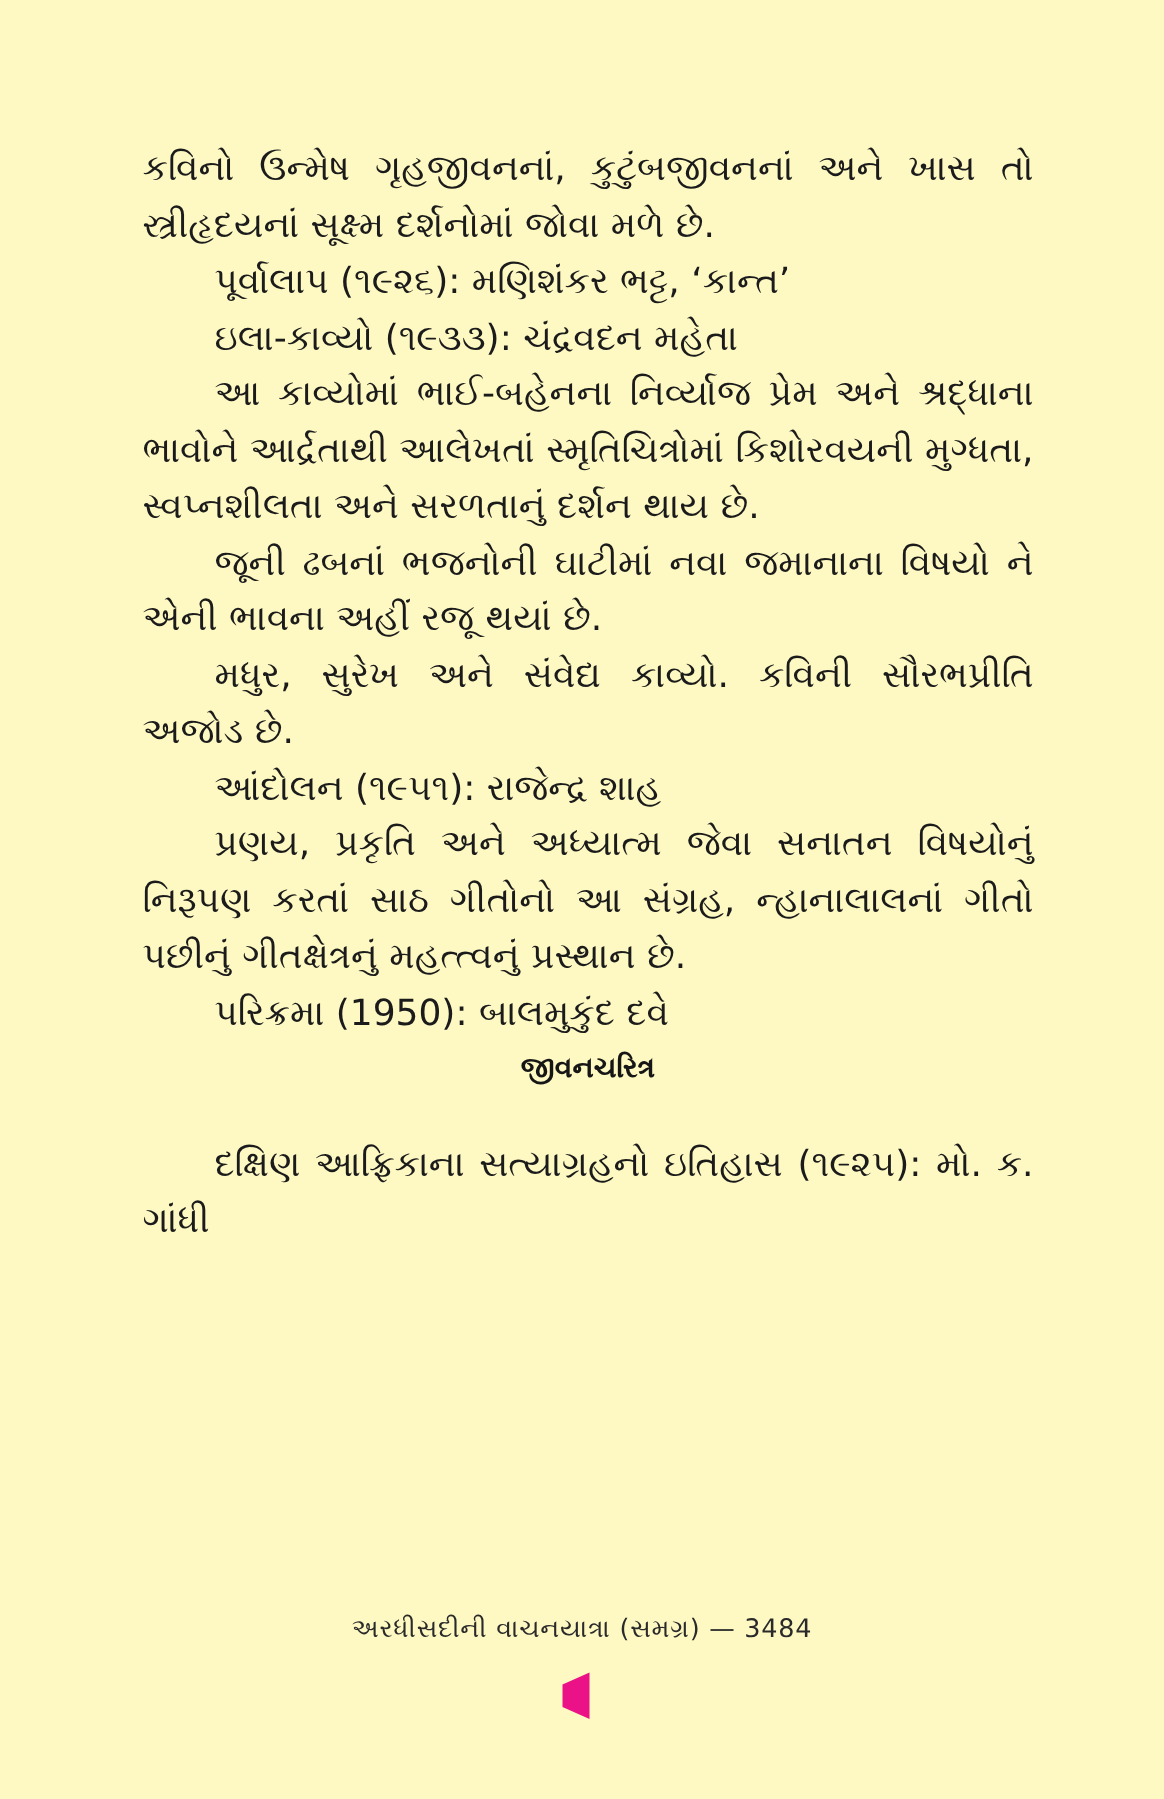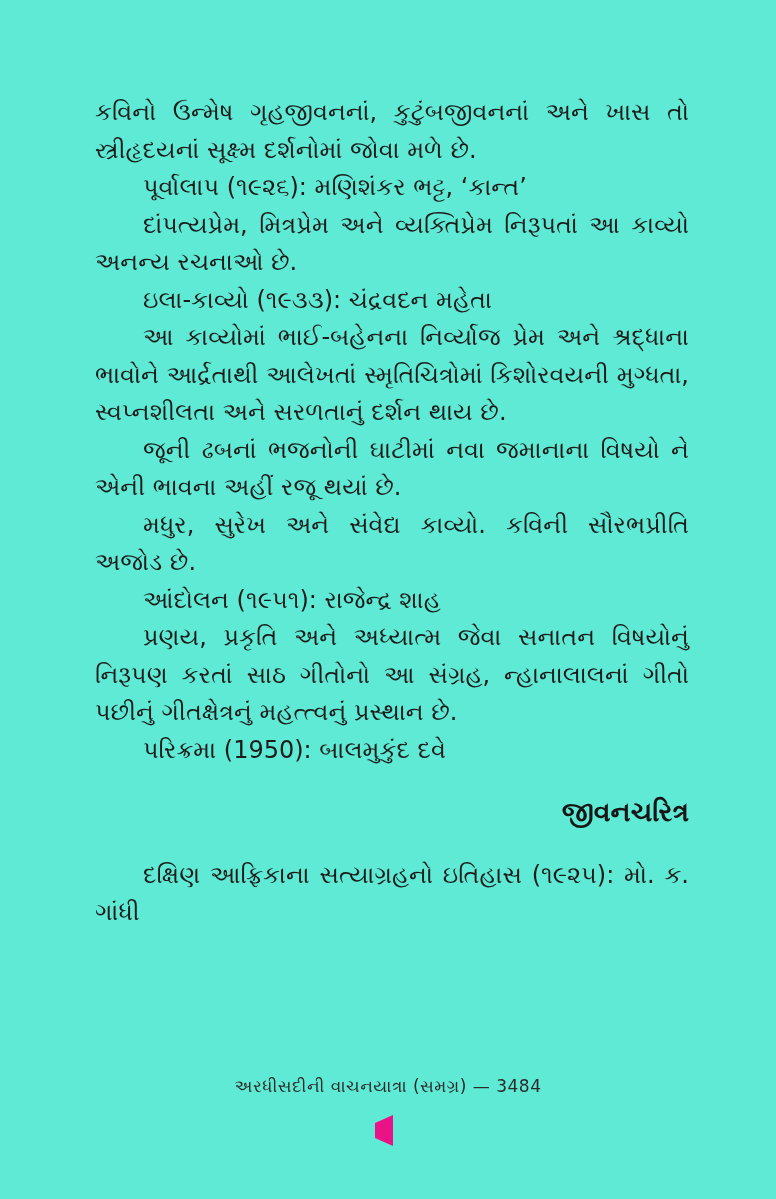--- a/index.html
+++ b/index.html
@@ -4,21 +4,21 @@
 <style>
   html, body {
     margin: 0;
     padding: 0;
     background: #ffffff;
   }
   .page {
     position: relative;
     width: 776px;
     height: 1199px;
-    background: #5eead4;
+    background: #fef9c3;
     overflow: hidden;
     font-family: "DejaVu Sans", "Liberation Sans", sans-serif;
   }
   .text-block {
     position: absolute;
     left: 95px;
     top: 94px;
     width: 594px;
     font-size: 24px;
     line-height: 37.5px;
@@ -26,25 +26,24 @@
     text-align: justify;
   }
   .text-block p {
     margin: 0;
     padding: 0;
   }
   .text-block p.indent {
     text-indent: 48px;
   }
   .text-block p.heading {
-    text-align: right;
+    text-align: center;
     text-indent: 0;
     font-weight: bold;
-    font-size: 27px;
-    margin-top: 24px;
+    font-size: 19px;
     margin-bottom: 26px;
     color: #161616;
   }
   .footer {
     position: absolute;
     left: 0;
     top: 1076px;
     width: 776px;
     text-align: center;
     font-size: 17px;
@@ -71,21 +70,20 @@
   }
 </style>
 </head>
 <body>
 
 <div class="page">
 
   <div class="text-block" id="text-block">
       <p class="">કવિનો ઉન્મેષ ગૃહજીવનનાં, કુટુંબજીવનનાં અને ખાસ તો સ્ત્રીહૃદયનાં સૂક્ષ્મ દર્શનોમાં જોવા મળે છે.</p>
       <p class=" indent">પૂર્વાલાપ (૧૯૨૬): મણિશંકર ભટ્ટ, ‘કાન્ત’</p>
-      <p class=" indent">દાંપત્યપ્રેમ, મિત્રપ્રેમ અને વ્યક્તિપ્રેમ નિરૂપતાં આ કાવ્યો અનન્ય રચનાઓ છે.</p>
       <p class=" indent">ઇલા-કાવ્યો (૧૯૩૩): ચંદ્રવદન મહેતા</p>
       <p class=" indent">આ કાવ્યોમાં ભાઈ-બહેનના નિર્વ્યાજ પ્રેમ અને શ્રદ્ધાના ભાવોને આર્દ્રતાથી આલેખતાં સ્મૃતિચિત્રોમાં કિશોરવયની મુગ્ધતા, સ્વપ્નશીલતા અને સરળતાનું દર્શન થાય છે.</p>
       <p class=" indent">જૂની ઢબનાં ભજનોની ઘાટીમાં નવા જમાનાના વિષયો ને એની ભાવના અહીં રજૂ થયાં છે.</p>
       <p class=" indent">મધુર, સુરેખ અને સંવેદ્ય કાવ્યો. કવિની સૌરભપ્રીતિ અજોડ છે.</p>
       <p class=" indent">આંદોલન (૧૯૫૧): રાજેન્દ્ર શાહ</p>
       <p class=" indent">પ્રણય, પ્રકૃતિ અને અધ્યાત્મ જેવા સનાતન વિષયોનું નિરૂપણ કરતાં સાઠ ગીતોનો આ સંગ્રહ, ન્હાનાલાલનાં ગીતો પછીનું ગીતક્ષેત્રનું મહત્ત્વનું પ્રસ્થાન છે.</p>
       <p class=" indent">પરિક્રમા (1950): બાલમુકુંદ દવે</p>
       <p class="heading">જીવનચરિત્ર</p>
       <p class=" indent">દક્ષિણ આફ્રિકાના સત્યાગ્રહનો ઇતિહાસ (૧૯૨૫): મો. ક. ગાંધી</p>
     </div>

